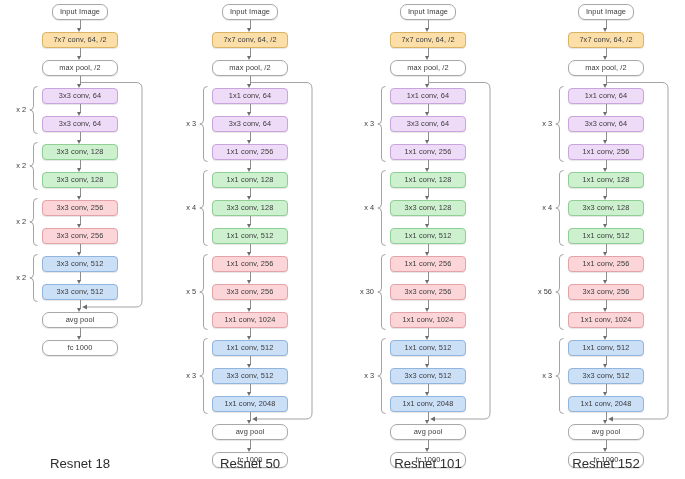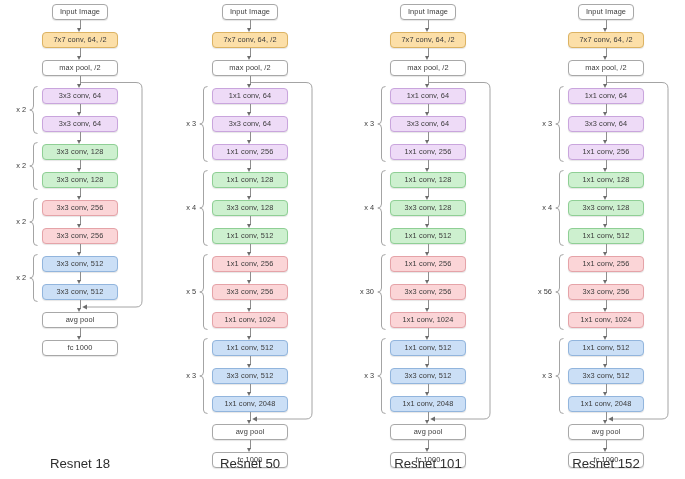--- a/index.html
+++ b/index.html
@@ -22,21 +22,21 @@
     border-radius:4px;
     background:#ffffff;
     color:#3a3a3a;
     font-size:7.4px;
     line-height:14px;
     text-align:center;
     white-space:nowrap;
     letter-spacing:0.1px;
     box-shadow:0 1px 1px rgba(0,0,0,0.10);
   }
-  .node.plain{background:#ffffff;border-color:#a8a8a8;}
+  .node.plain{background:#ffffff;border-color:#a8a8a8;border-radius:7px;}
   .node.orange{background:#fcdfa8;border-color:#dcb363;}
   .node.purple{background:#eedbf7;border-color:#c9a5dd;}
   .node.green{background:#cdf0cf;border-color:#8fcf95;}
   .node.red{background:#fbd5d7;border-color:#e5a3a8;}
   .node.blue{background:#cbdff6;border-color:#92b5dd;}
 
   .arrow{
     position:absolute;
     width:1px;
     background:#8e8e8e;

